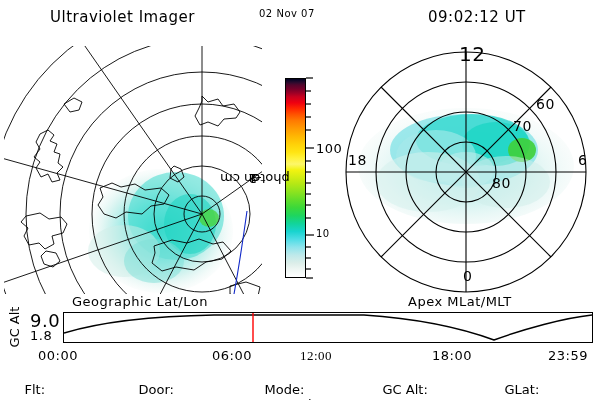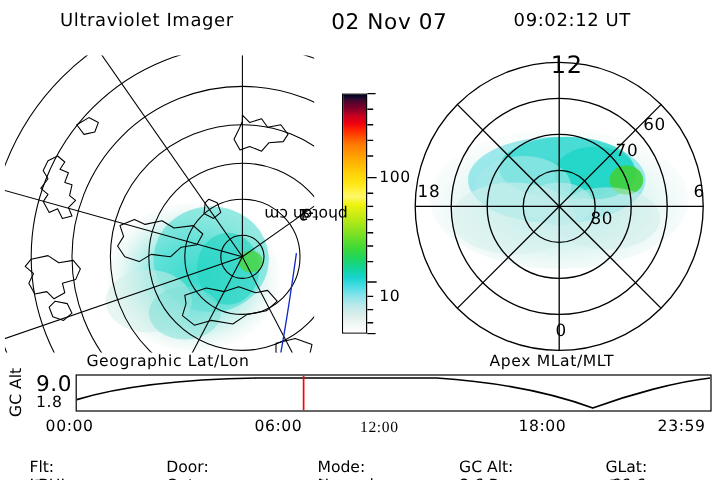--- a/index.html
+++ b/index.html
@@ -5,37 +5,37 @@
   html,body{margin:0;padding:0;background:#ffffff;}
   body{width:600px;height:400px;overflow:hidden;
        font-family:"DejaVu Sans",sans-serif;color:#000;}
   #root{position:relative;width:600px;height:332px;}
 
   .txt{position:absolute;white-space:pre;font-family:"DejaVu Sans",sans-serif;
        color:#000;letter-spacing:.5px;}
 
   
   #hdr-title{left:50px;top:8px;font-size:15px;}
-  #hdr-date {left:276px;top:8px;font-size:18px;text-align:center;}
+  #hdr-date {left:259px;top:8px;font-size:10px;text-align:center;}
   #hdr-time {left:428px;top:8px;font-size:15px;}
 
   
   .panel{position:absolute;overflow:hidden;}
   #geo-panel{left:4px;top:46px;width:258px;height:248px;}
   #mlt-panel{left:336px;top:44px;width:260px;height:252px;}
 
   svg{display:block;}
 
   
   #cbar-wrap{position:absolute;left:285px;top:78px;width:21px;height:200px;
              border:1px solid #000;box-sizing:border-box;}
   #cbar-grad{position:absolute;inset:0;}
   #cbar-axis{position:absolute;left:306px;top:77px;width:8px;height:202px;}
   #cbar-lab-100{left:316px;top:141px;font-size:13px;}
-  #cbar-lab-10 {left:316px;top:228px;font-size:13px;margin-top:12px;}
+  #cbar-lab-10 {left:316px;top:228px;font-size:10px;}
   #cbar-title{position:absolute;left:255px;top:178px;width:0;height:0;}
   #cbar-title span{display:block;position:absolute;transform:translate(-50%,-50%) rotate(-90deg);
                    transform-origin:50% 50%;font-size:13px;white-space:nowrap;}
   .sup{font-size:9px;vertical-align:super;}
 
   
   #strip-title-geo{left:72px;top:294px;font-size:13px;}
   #strip-title-mlt{left:408px;top:294px;font-size:13px;}
   #strip-box{position:absolute;left:63px;top:312px;width:530px;height:31px;
              border:1px solid #000;box-sizing:border-box;}

